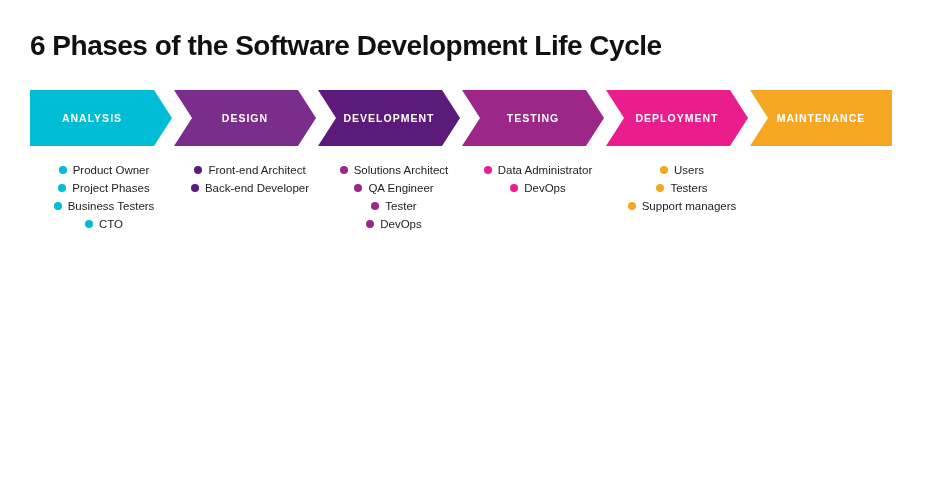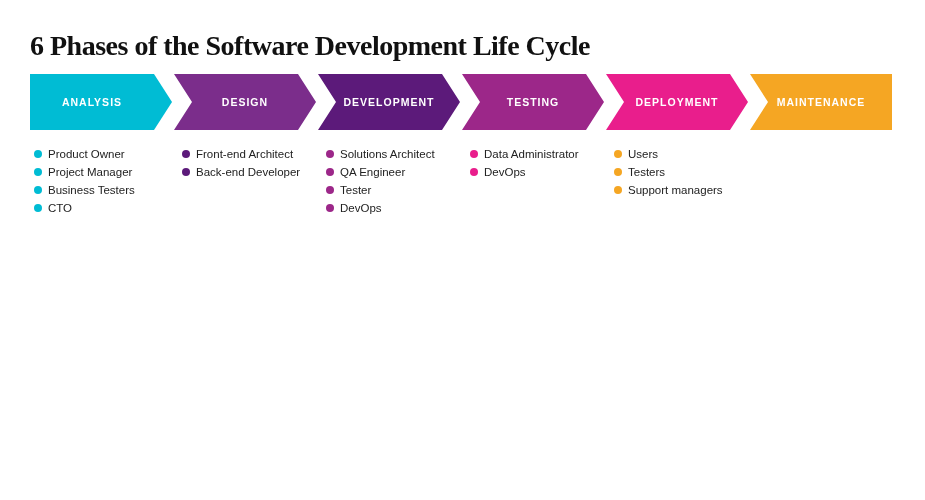--- a/index.html
+++ b/index.html
@@ -10,23 +10,22 @@
       font-family: 'Arial', sans-serif;
       overflow: hidden;
     }
     .container {
       padding: 30px 30px 20px 30px;
     }
     .title {
       font-size: 28px;
       font-weight: 800;
       color: #111111;
-      margin-bottom: 12px;
+      margin-bottom: 28px;
       letter-spacing: -0.5px;
-      font-family: Liberation Serif, serif;
     }
     
     .phases-row {
       display: flex;
       align-items: center;
       margin-bottom: 10px;
       position: relative;
     }
 
     .roles-row {
@@ -38,20 +37,21 @@
       flex-direction: column;
       gap: 6px;
     }
     .role-item {
       display: flex;
       align-items: center;
       gap: 6px;
       font-size: 11.5px;
       color: #222222;
       white-space: nowrap;
+      justify-content: center;
     }
     .role-dot {
       width: 8px;
       height: 8px;
       border-radius: 50%;
       flex-shrink: 0;
     }
   </style>
 </head>
 <body>
@@ -77,21 +77,21 @@
     </div>
 
   <div class="roles-row" id="roles-row">
   <div class="phase-col" style="width: 144px; padding-left: 4px; padding-top: 8px;">
         <div class="role-item">
           <div class="role-dot" style="background-color: rgb(0, 188, 212);"></div>
           <span>Product Owner</span>
         </div>
         <div class="role-item">
           <div class="role-dot" style="background-color: rgb(0, 188, 212);"></div>
-          <span>Project Manager</span>
+          <span>Project Phases</span>
         </div>
         <div class="role-item">
           <div class="role-dot" style="background-color: rgb(0, 188, 212);"></div>
           <span>Business Testers</span>
         </div>
         <div class="role-item">
           <div class="role-dot" style="background-color: rgb(0, 188, 212);"></div>
           <span>CTO</span>
         </div>
       </div>

